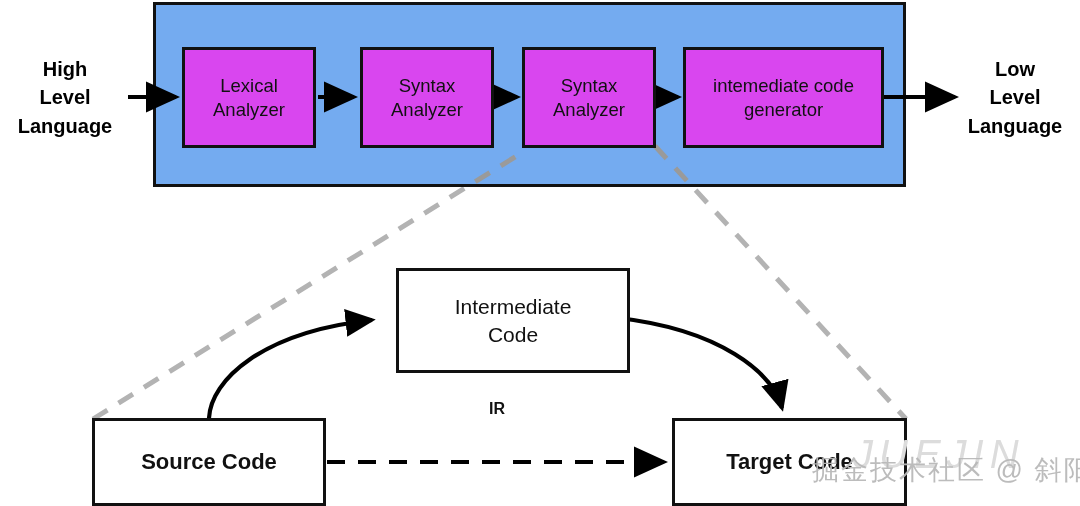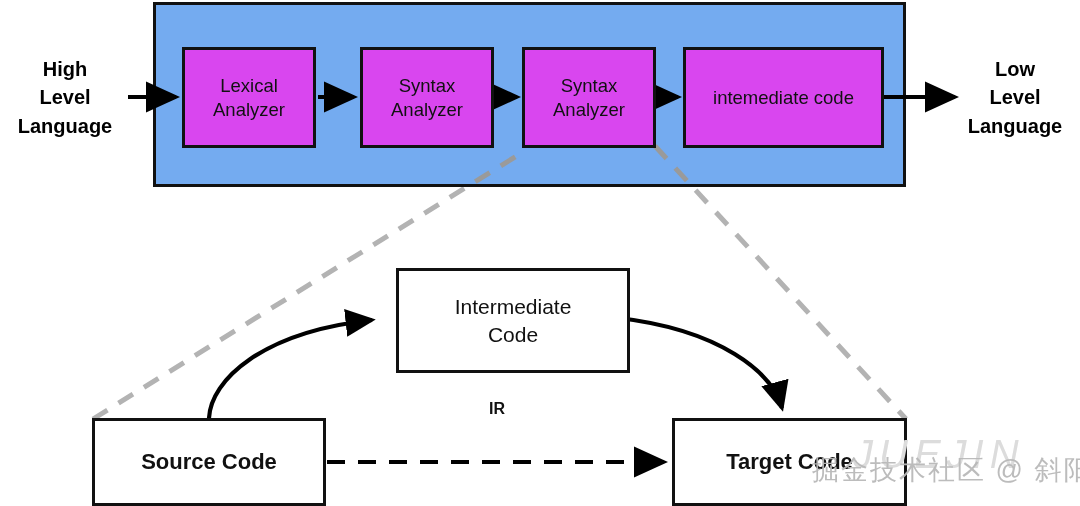--- a/index.html
+++ b/index.html
@@ -187,20 +187,21 @@
   <div class="phase-box" style="left:522px; top:47px; width:134px; height:101px;">
     <div class="lbl">
       <div>Syntax</div>
       <div>Analyzer</div>
     </div>
   </div>
 
   <div class="phase-box" style="left:683px; top:47px; width:201px; height:101px;text-align:center;">
     <div class="lbl">
       <div>intemediate code</div>
+      <div>generator</div>
     </div>
   </div>
 
   <div class="lower-box" style="left:396px; top:268px; width:234px; height:105px;">
     <div class="lbl">
       <div>Intermediate</div>
       <div>Code</div>
     </div>
   </div>
 

